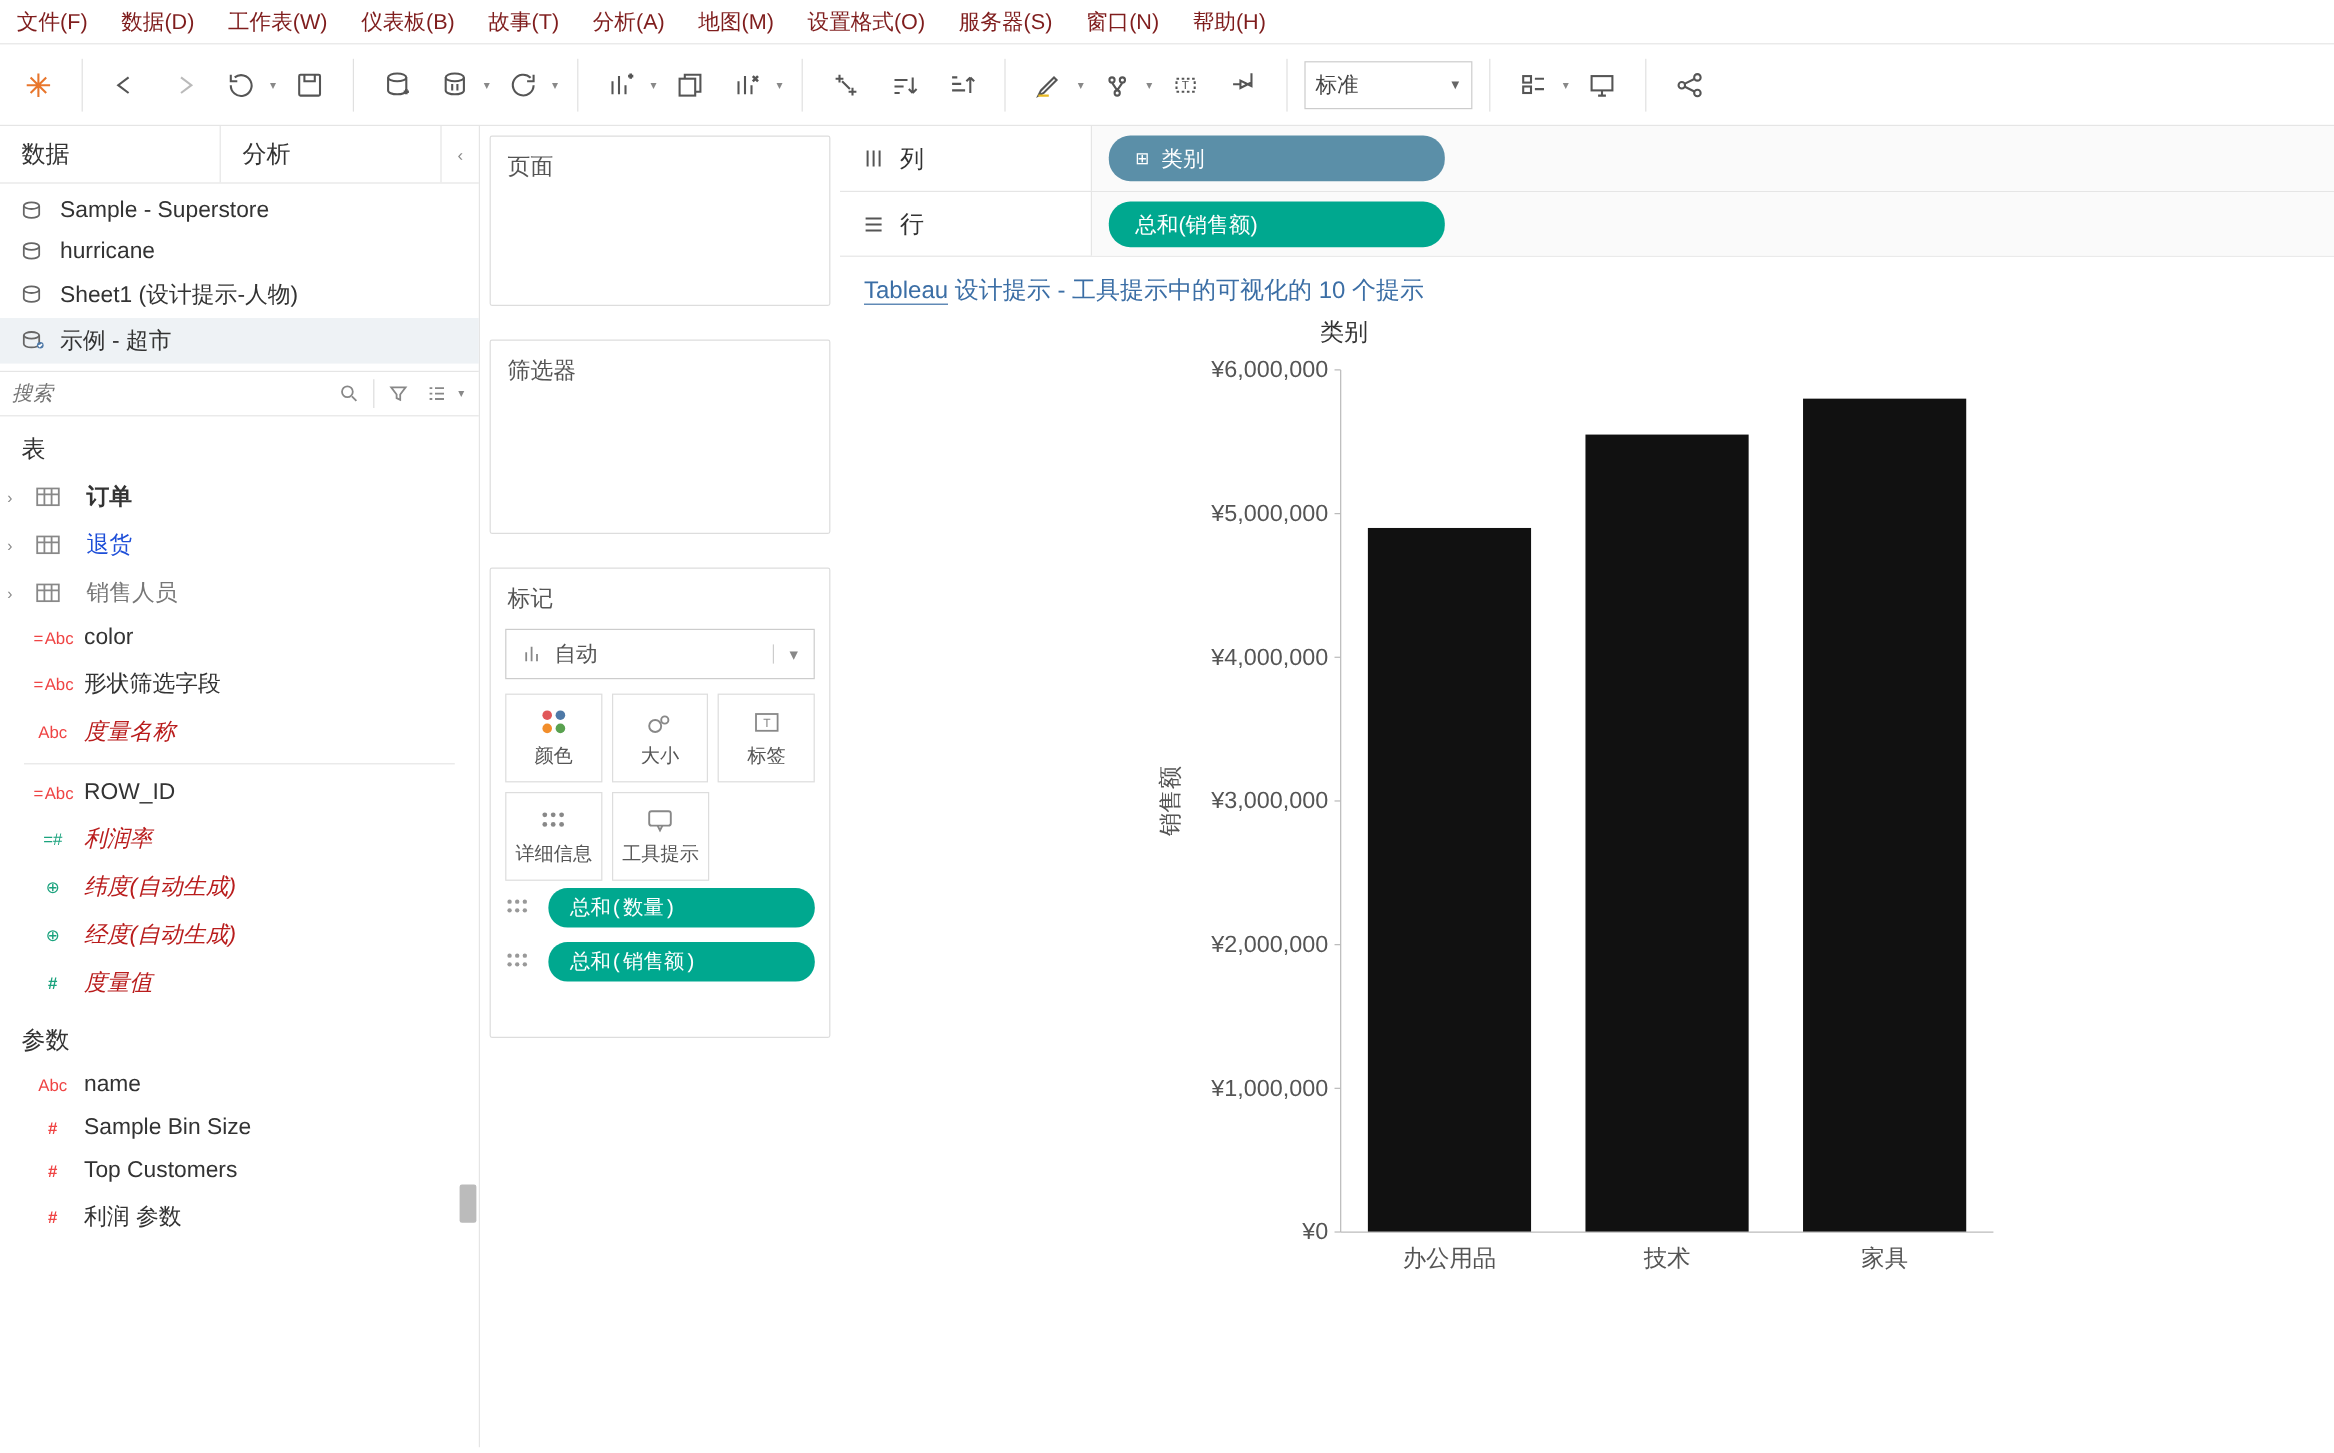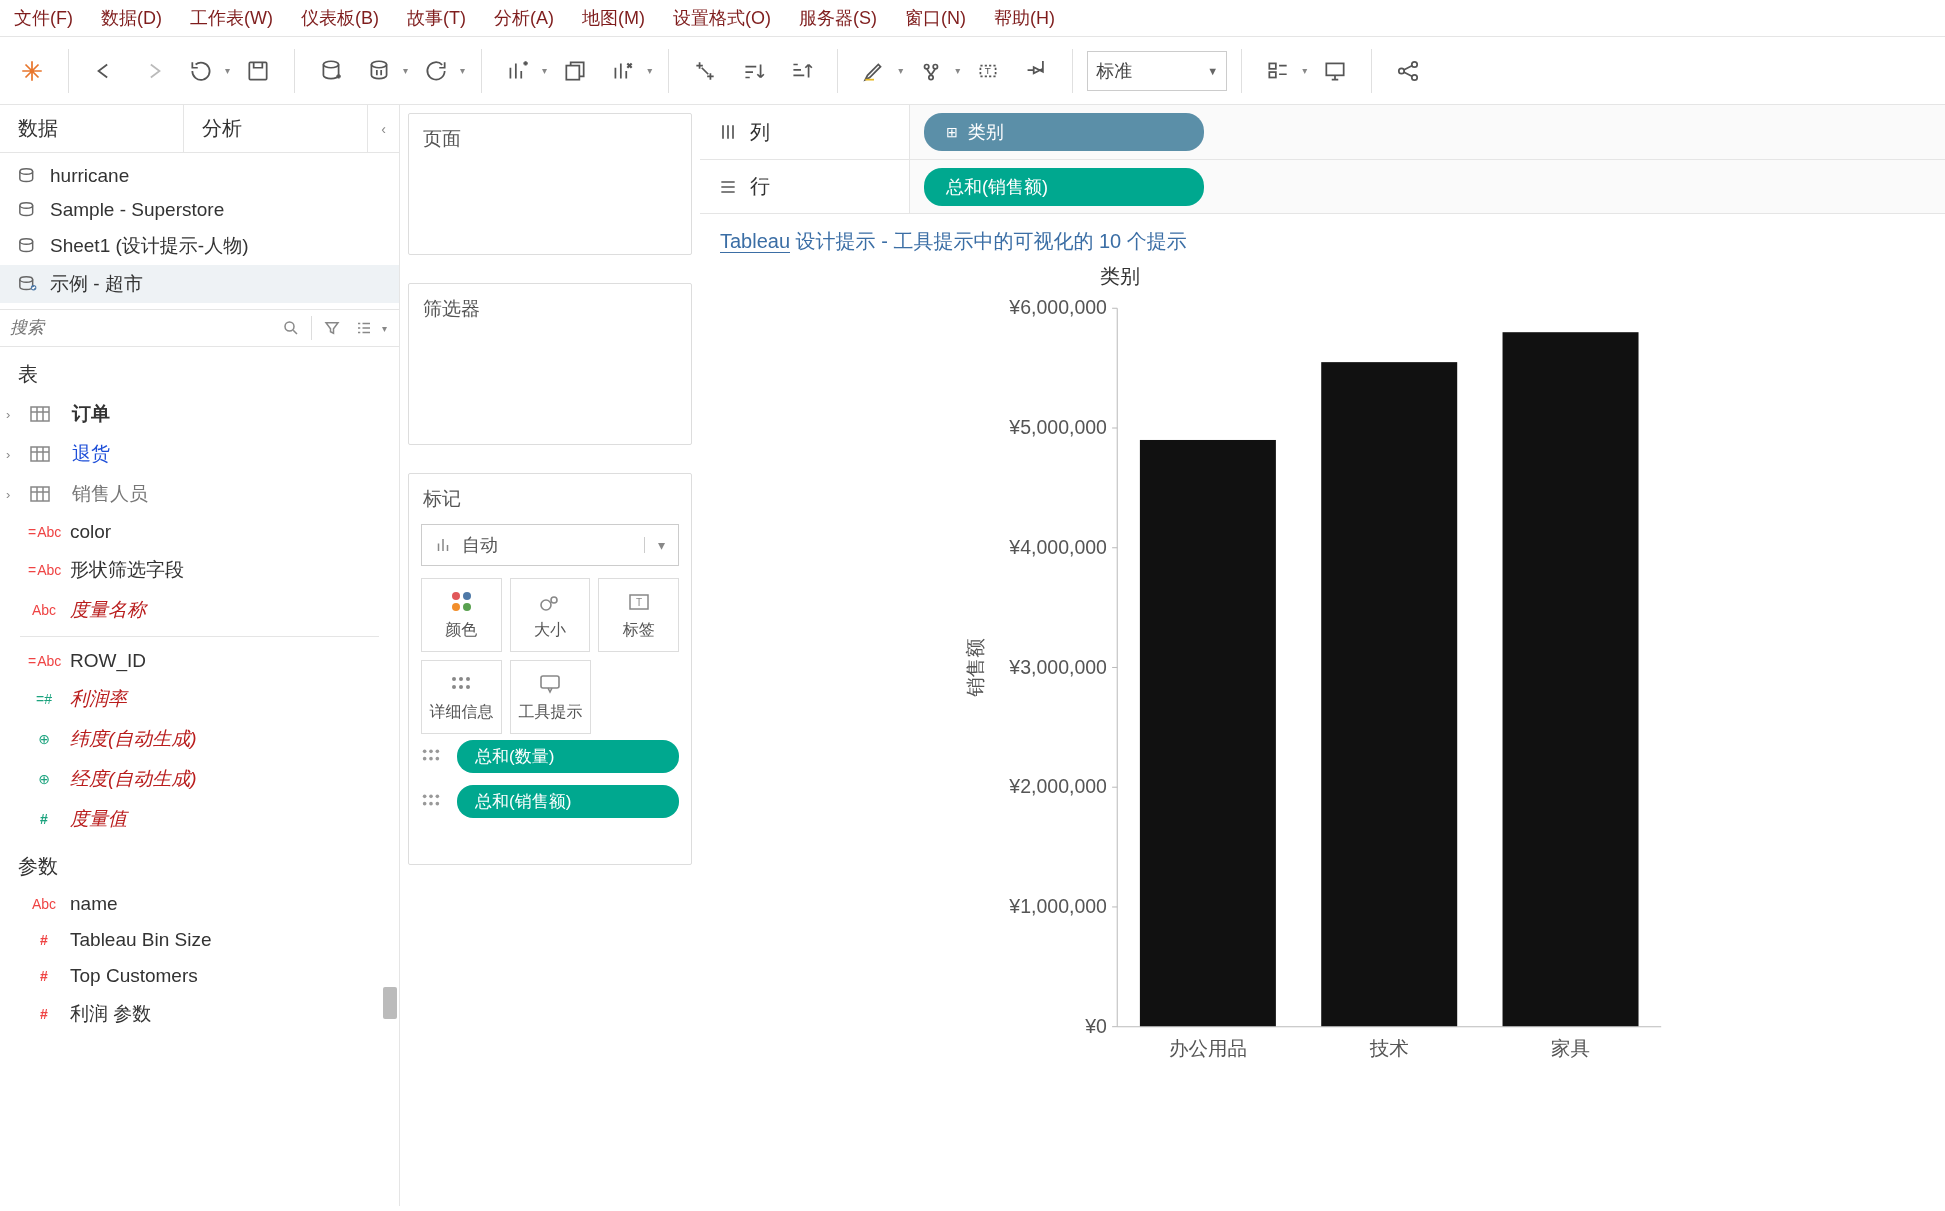--- a/index.html
+++ b/index.html
@@ -72,21 +72,21 @@
 .marks-card .mtype { display: flex; border: 1px solid #ccc; margin: 0 12px 12px; height: 42px; align-items: center; }
 .marks-card .mtype .lbl { flex: 1; display: flex; align-items: center; gap: 10px; padding: 0 12px; font-size: 18px; color: #555; }
 .marks-card .mtype .dd { width: 34px; border-left: 1px solid #ccc; display: flex; align-items: center; justify-content: center; color: #888; }
 .mbtns { display: flex; gap: 8px; padding: 0 12px; }
 .mbtn { flex: 1; border: 1px solid #ddd; height: 74px; display: flex; flex-direction: column; align-items: center; justify-content: center; gap: 6px; font-size: 16px; color: #555; }
 .mbtn .mico { height: 24px; display: flex; align-items: center; justify-content: center; }
 .mbtns.row2 { margin-top: 8px; }
 .mbtns.row2 .mbtn { flex: 0 0 calc(33.33% - 5px); }
 .pill-row { display: flex; align-items: center; gap: 8px; padding: 6px 12px; }
 .pill-row .pico { width: 28px; color: #888; }
-.pill { background: #00a88f; color: #fff; border-radius: 16px; padding: 5px 18px; font-size: 17px; flex: 1; }
+.pill { background: #00a88f; color: #fff; border-radius: 16px; padding: 5px 18px; font-size: 17px; flex: 1; font-family: Liberation Mono, monospace; }
 
 
 .shelves { border-bottom: 1px solid #e5e5e5; }
 .shelf { display: flex; align-items: center; border-top: 1px solid #e5e5e5; height: 54px; }
 .shelf:first-child { border-top: none; }
 .shelf-label { width: 210px; display: flex; align-items: center; gap: 12px; padding: 0 18px; font-size: 20px; color: #333; border-right: 1px solid #e5e5e5; height: 100%; }
 .shelf-body { flex: 1; display: flex; align-items: center; padding: 0 14px; gap: 8px; background: #fafafa; height: 100%; }
 .spill { border-radius: 18px; padding: 7px 22px; font-size: 18px; color: #fff; display: flex; align-items: center; gap: 10px; min-width: 280px; }
 .spill.dim { background: #5b8fa8; }
 .spill.meas { background: #00a88f; }
@@ -292,28 +292,28 @@
       <div class="tab active">数据</div>
       <div class="tab">分析</div>
       <div class="collapse">‹</div>
     </div>
     <div class="ds-list">
       <div class="ds-item">
           <span class="ico"><svg viewBox="0 0 24 18">
               <ellipse cx="9" cy="4" rx="7" ry="3"></ellipse>
               <path d="M2 4v8c0 1.7 3.1 3 7 3s7-1.3 7-3V4"></path>
             </svg></span>
-          <span>hurricane</span>
+          <span>Sample - Superstore</span>
         </div>
       <div class="ds-item">
           <span class="ico"><svg viewBox="0 0 24 18">
               <ellipse cx="9" cy="4" rx="7" ry="3"></ellipse>
               <path d="M2 4v8c0 1.7 3.1 3 7 3s7-1.3 7-3V4"></path>
             </svg></span>
-          <span>Sample - Superstore</span>
+          <span>hurricane</span>
         </div>
       <div class="ds-item">
           <span class="ico"><svg viewBox="0 0 24 18">
               <ellipse cx="9" cy="4" rx="7" ry="3"></ellipse>
               <path d="M2 4v8c0 1.7 3.1 3 7 3s7-1.3 7-3V4"></path>
             </svg></span>
           <span>Sheet1 (设计提示-人物)</span>
         </div>
       <div class="ds-item sel">
           <span class="ico"><svg viewBox="0 0 24 18">
@@ -413,21 +413,21 @@
           <span class="fname italic">度量值</span>
         </div>
 
       <div class="section-hdr">参数</div>
       <div class="frow indent">
           <span class="ftype dim">Abc</span>
           <span class="fname">name</span>
         </div>
       <div class="frow indent">
           <span class="ftype hash-ico dim">#</span>
-          <span class="fname">Tableau Bin Size</span>
+          <span class="fname">Sample Bin Size</span>
         </div>
       <div class="frow indent">
           <span class="ftype hash-ico dim">#</span>
           <span class="fname">Top Customers</span>
         </div>
       <div class="frow indent">
           <span class="ftype hash-ico dim">#</span>
           <span class="fname">利润 参数</span>
         </div>
       <div class="scroll-thumb"></div>

